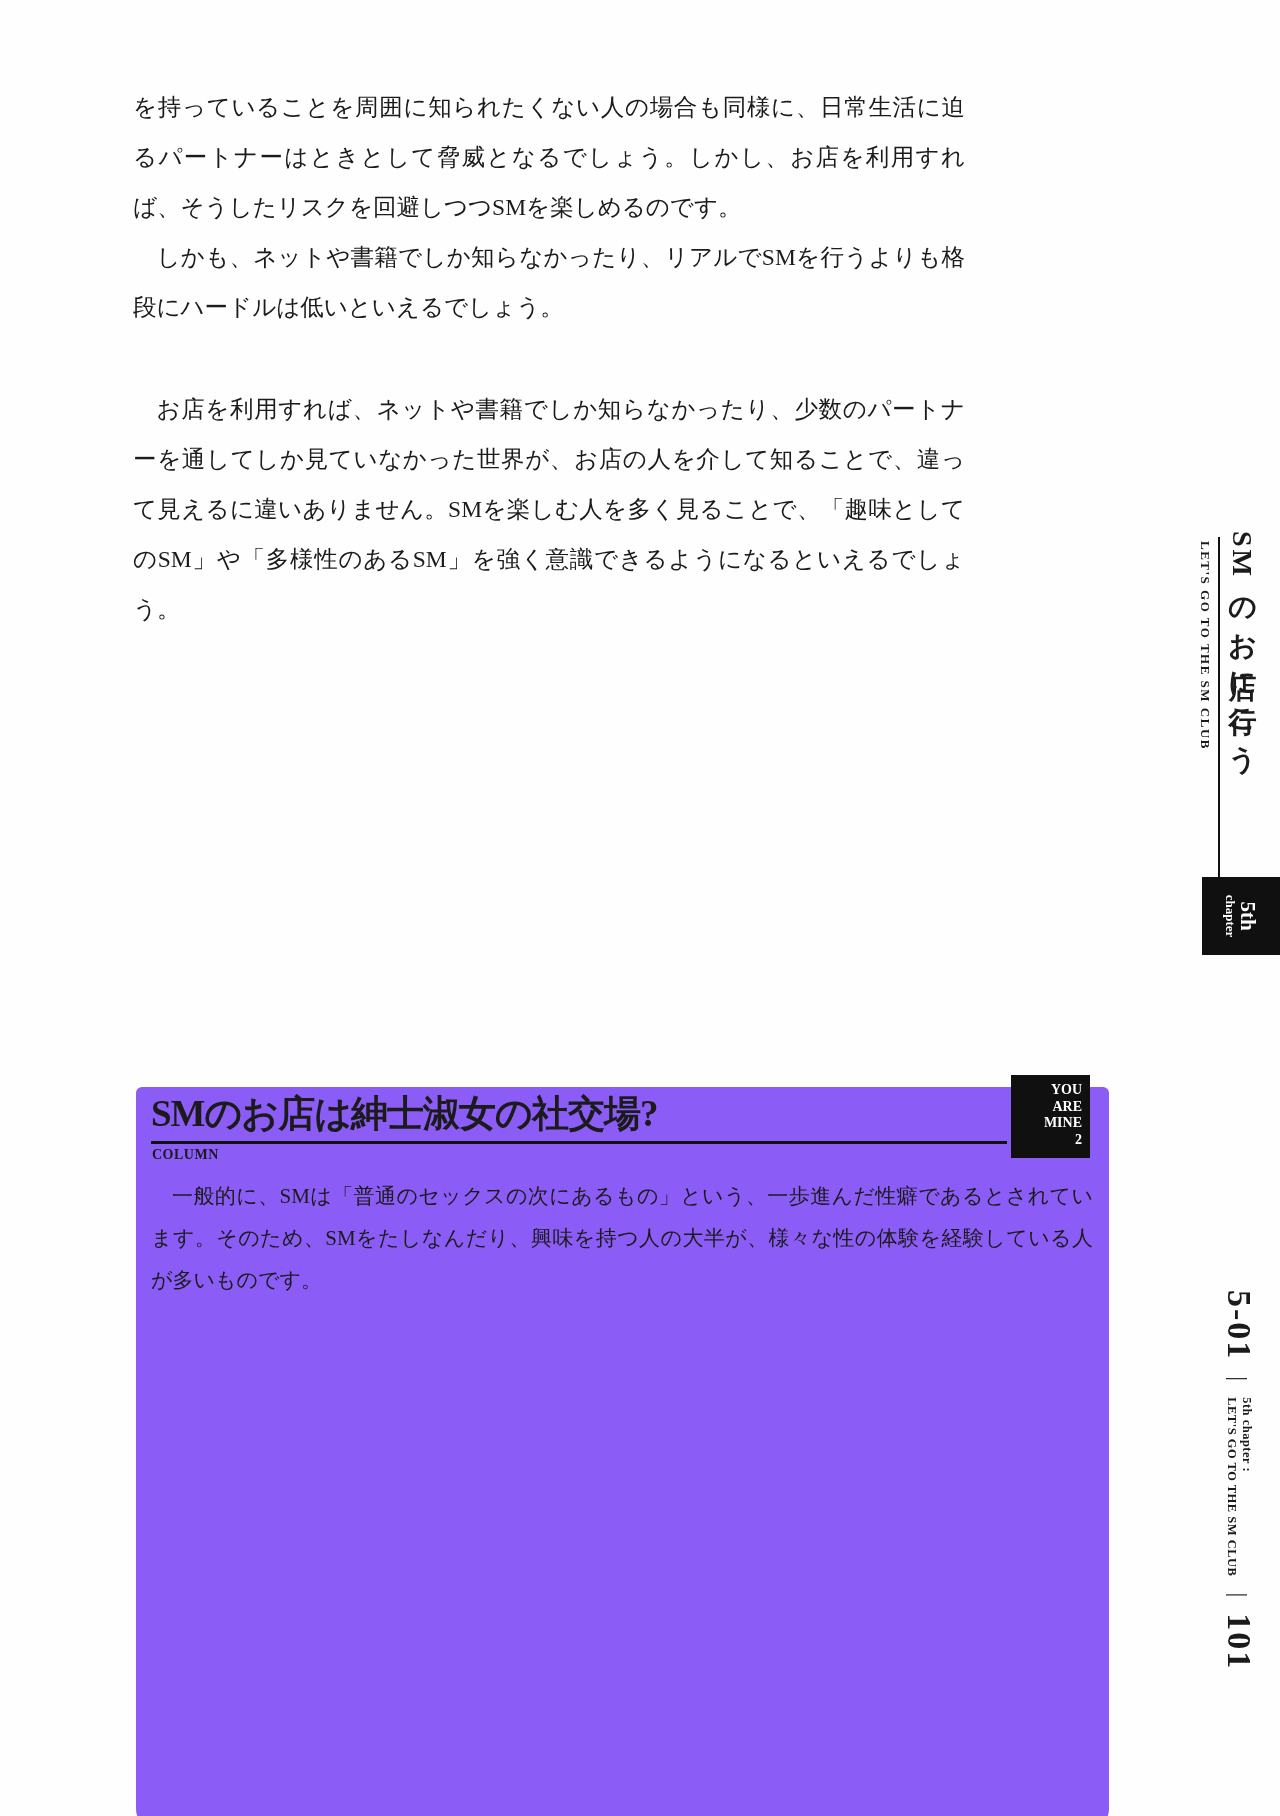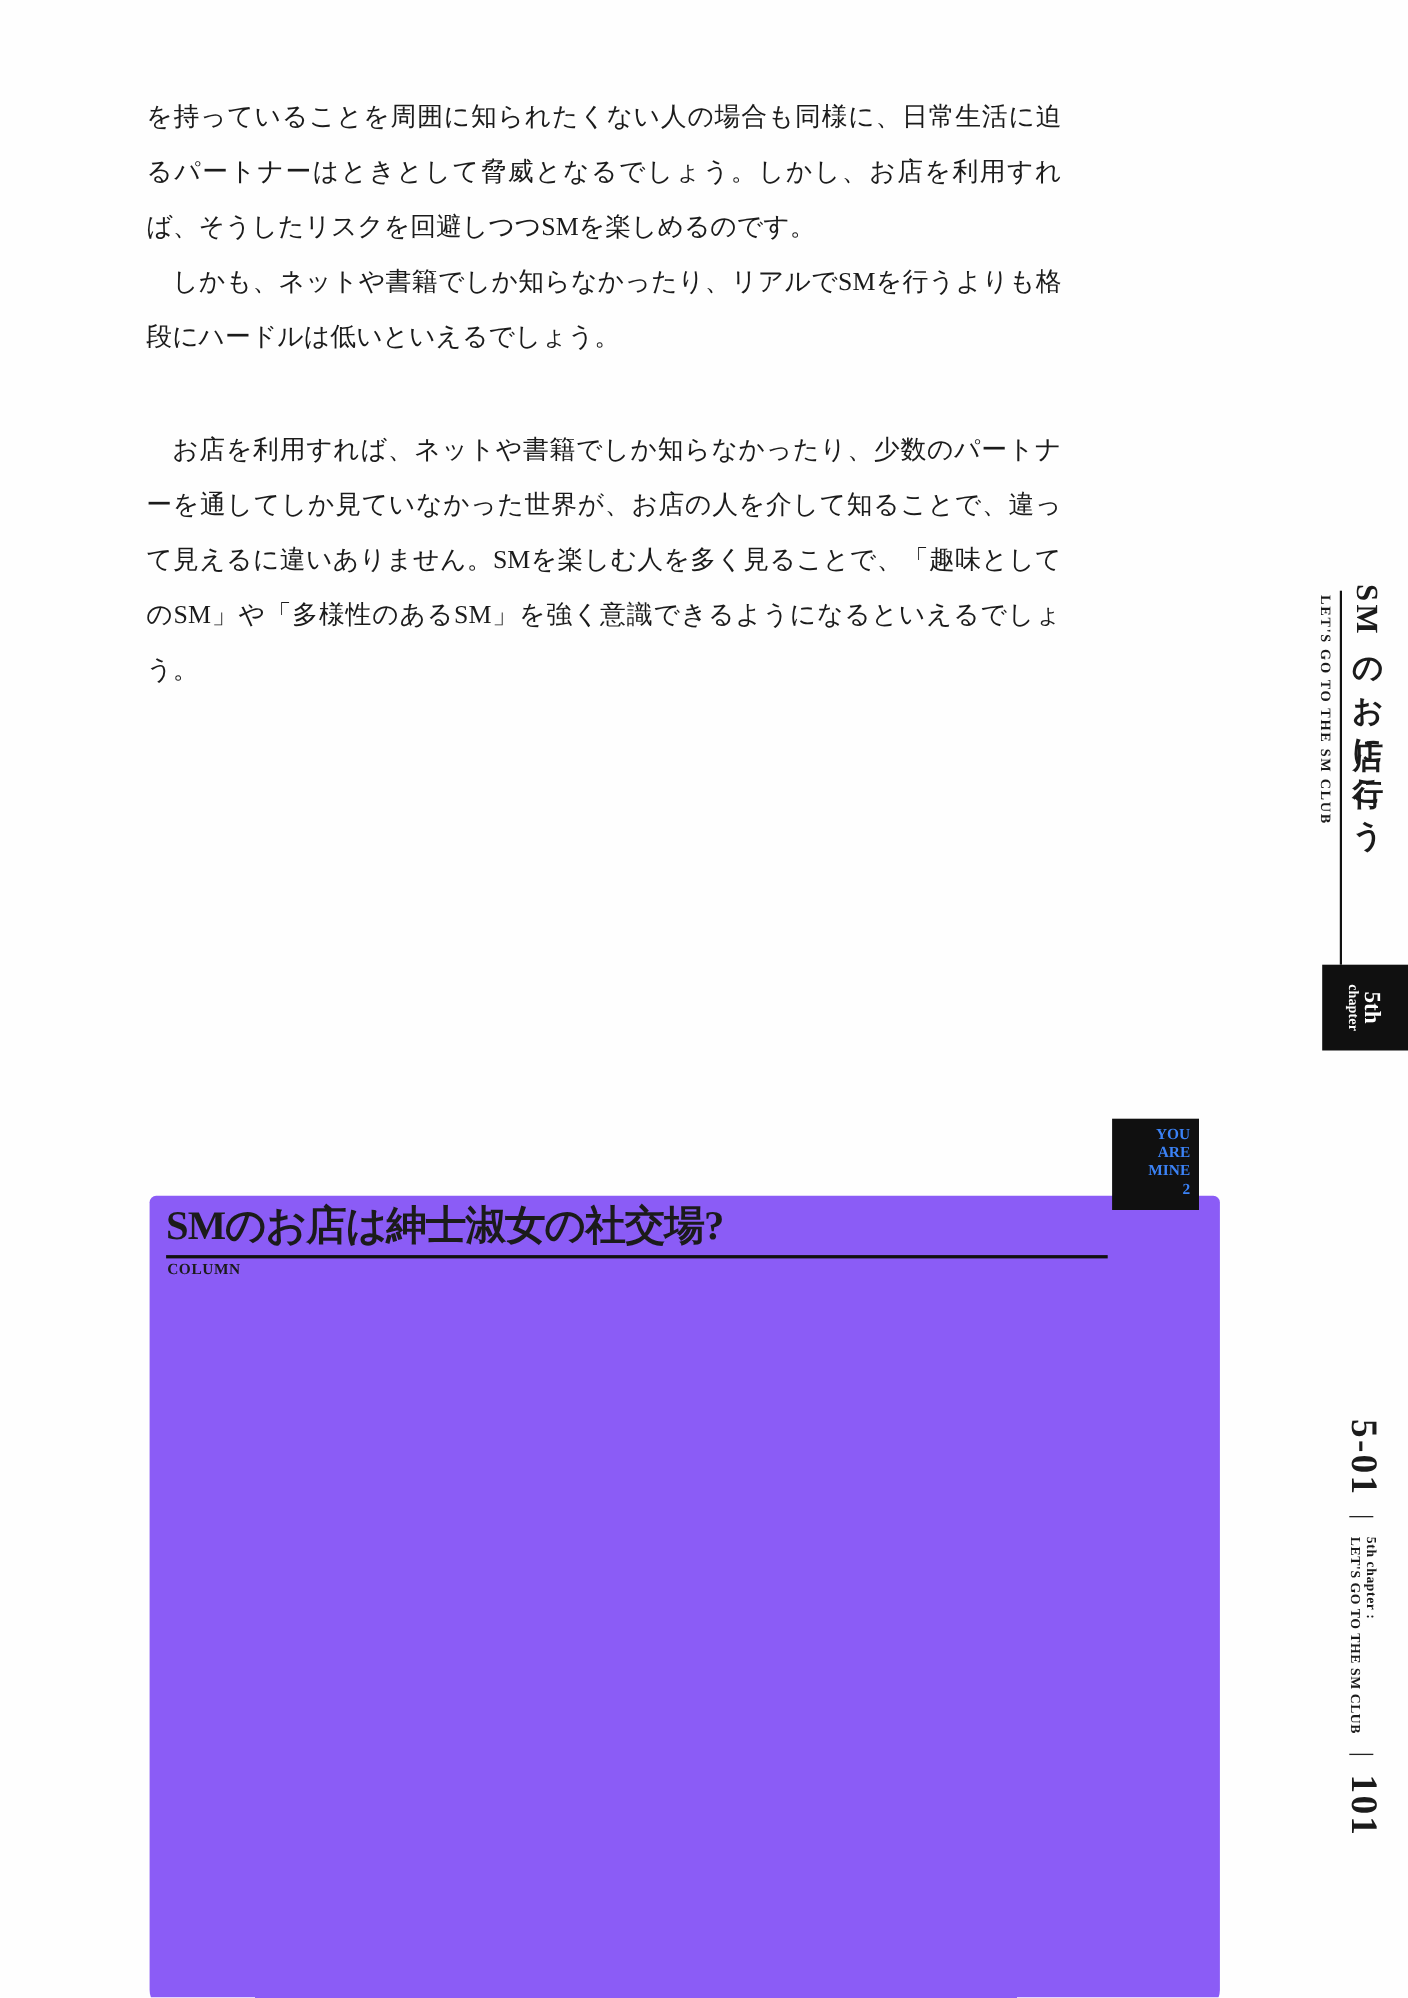--- a/index.html
+++ b/index.html
@@ -68,23 +68,23 @@
     font-size:14px; font-weight:bold; letter-spacing:0.5px;
   }
   .column-body {
     position:absolute; left:15px; top:88px; width:942px;
     font-size:21px; line-height:42px; text-align:justify;
   }
   .cpara { margin:0; text-indent:1em; }
   .cgap { margin-top:30px; }
 
   .you-are-mine {
-    position:absolute; left:1011px; top:1017px;
+    position:absolute; left:1011px; top:1075px;
     width:79px; height:83px;
-    background:#101010; color:#3b82f6;
+    background:#101010; color:#ffffff;
     box-sizing:border-box; padding:7px 8px 0 0;
     text-align:right;
     font-size:14px; font-weight:bold; line-height:16.5px;
   }
 
   
   .footer-vert {
     position:absolute; left:1260px; top:1290px;
     width:400px; height:42px;
     transform:rotate(90deg); transform-origin:0 0;
@@ -116,20 +116,21 @@
       <div class="badge-5th">5th</div>
       <div class="badge-chapter">chapter</div>
     </div>
   </div>
 
   <div class="column-box">
     <div class="column-title">SMのお店は紳士淑女の社交場?</div>
     <div class="column-rule"></div>
     <div class="column-label">COLUMN</div>
     <div class="column-body">
+      <p class="cpara">一般的に、SMは「普通のセックスの次にあるもの」という、一歩進んだ性癖であるとされています。そのため、SMをたしなんだり、興味を持つ人の大半が、様々な性の体験を経験している人が多いものです。</p>
     </div>
   </div>
 
   <div class="you-are-mine">
     <div>YOU</div>
     <div>ARE</div>
     <div>MINE</div>
     <div>2</div>
   </div>
 

